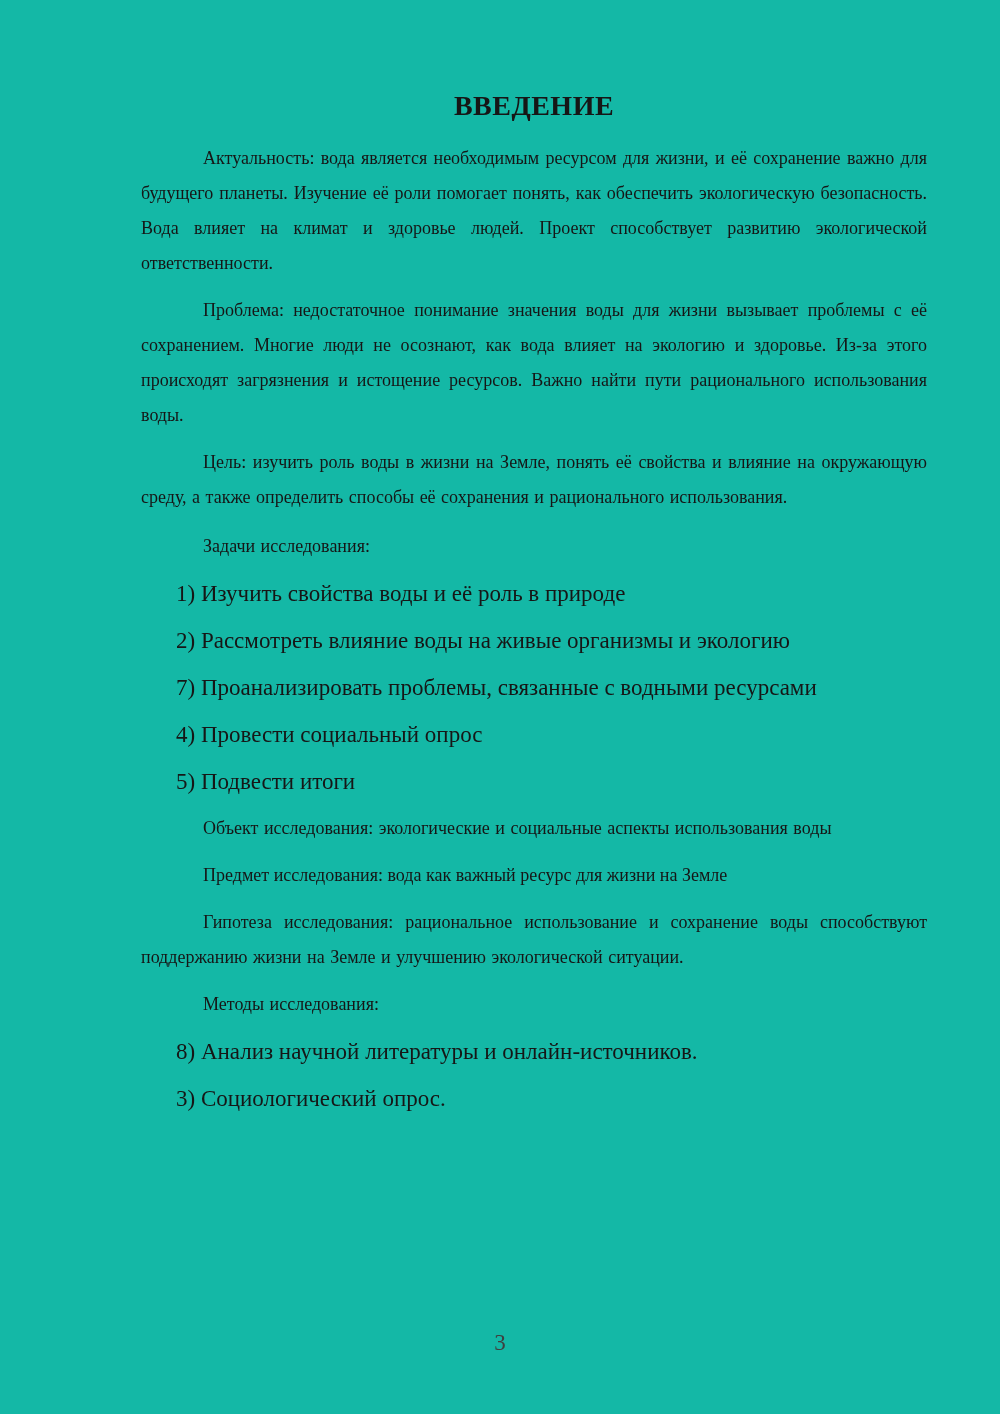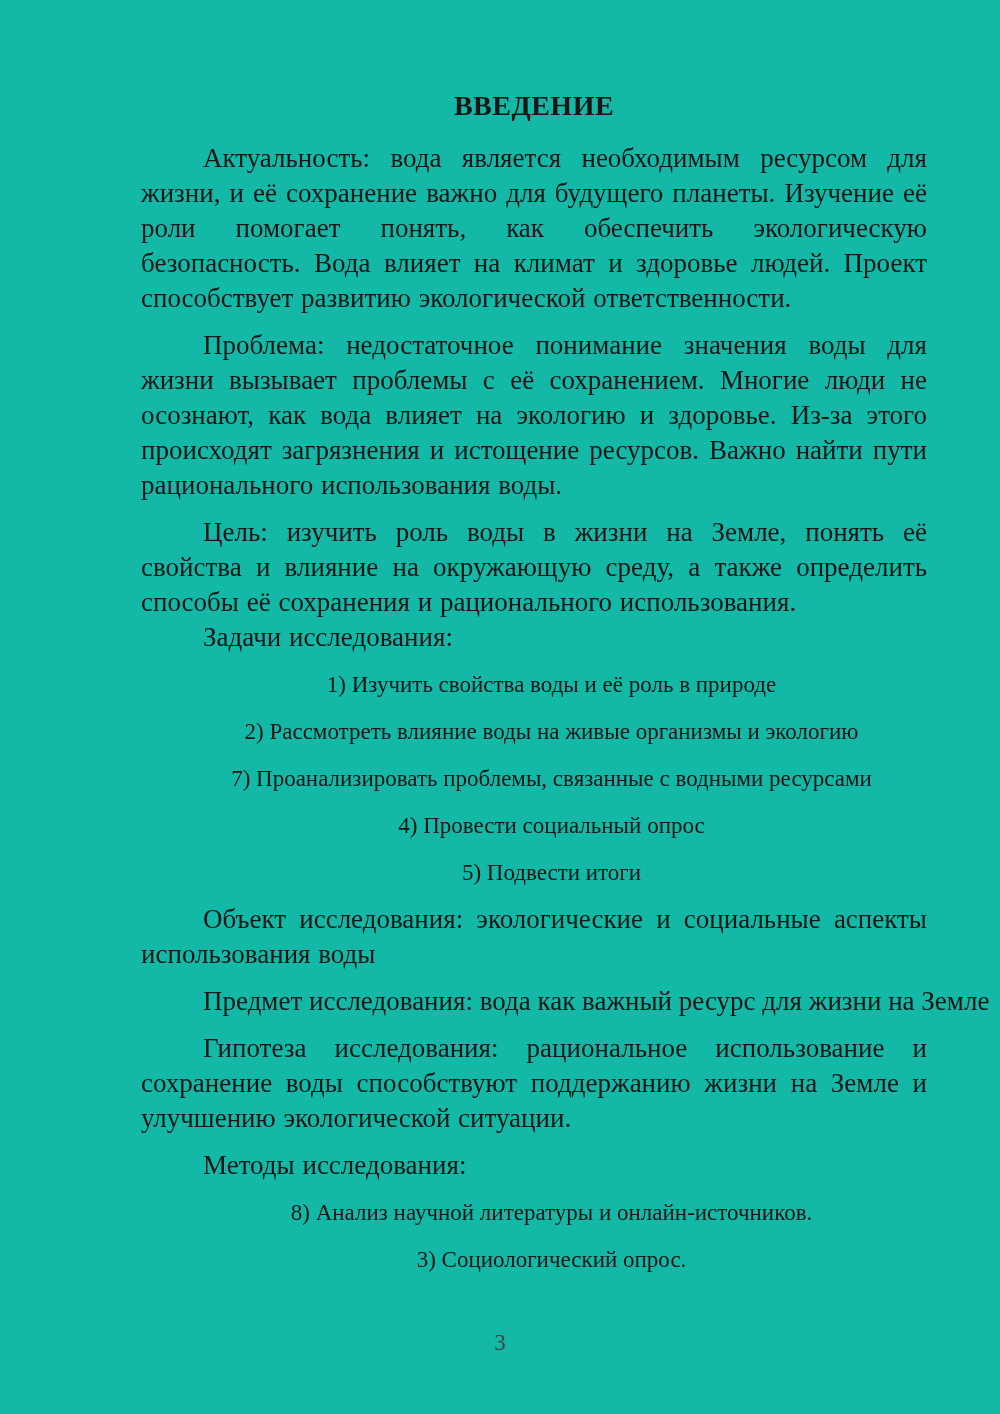--- a/index.html
+++ b/index.html
@@ -28,41 +28,41 @@
   }
   .doc-title {
     font-size: 28px;
     font-weight: bold;
     line-height: 35px;
     text-align: center;
     letter-spacing: 0.5px;
     margin: 0 0 18px 0;
   }
   .para {
-    font-size: 27px;
+    font-size: 18px;
     line-height: 35px;
     text-align: justify;
     text-indent: 62px;
     margin: 0 0 12px 0;
     word-spacing: 1px;
   }
   .para.tight {
-    margin-bottom: 0;
+    margin-bottom: 14px;
   }
   .para.oneline {
     white-space: nowrap;
     word-spacing: normal;
   }
   .list {
     margin: 0;
   }
   .list-item {
     font-size: 23px;
     line-height: 35px;
-    text-align: center;
+    text-align: left;
     text-indent: 0;
     margin: 0 0 12px 35px;
     white-space: nowrap;
   }
   .page-number {
     position: absolute;
     top: 1325px;
     left: 0;
     width: 100%;
     font-size: 23px;

